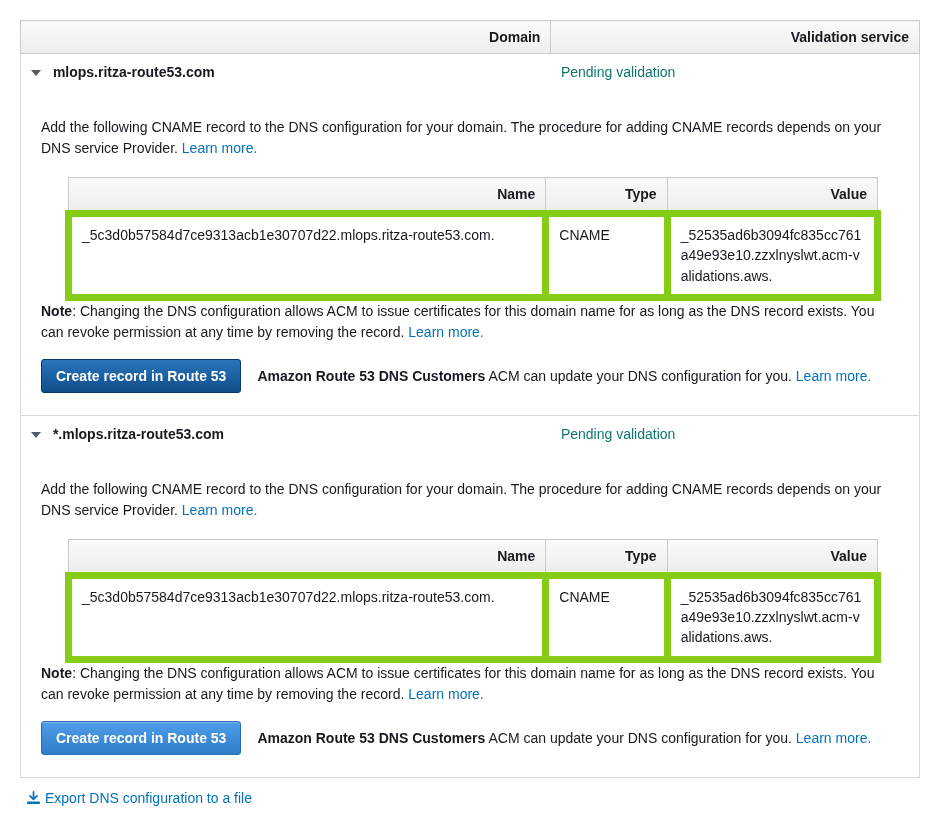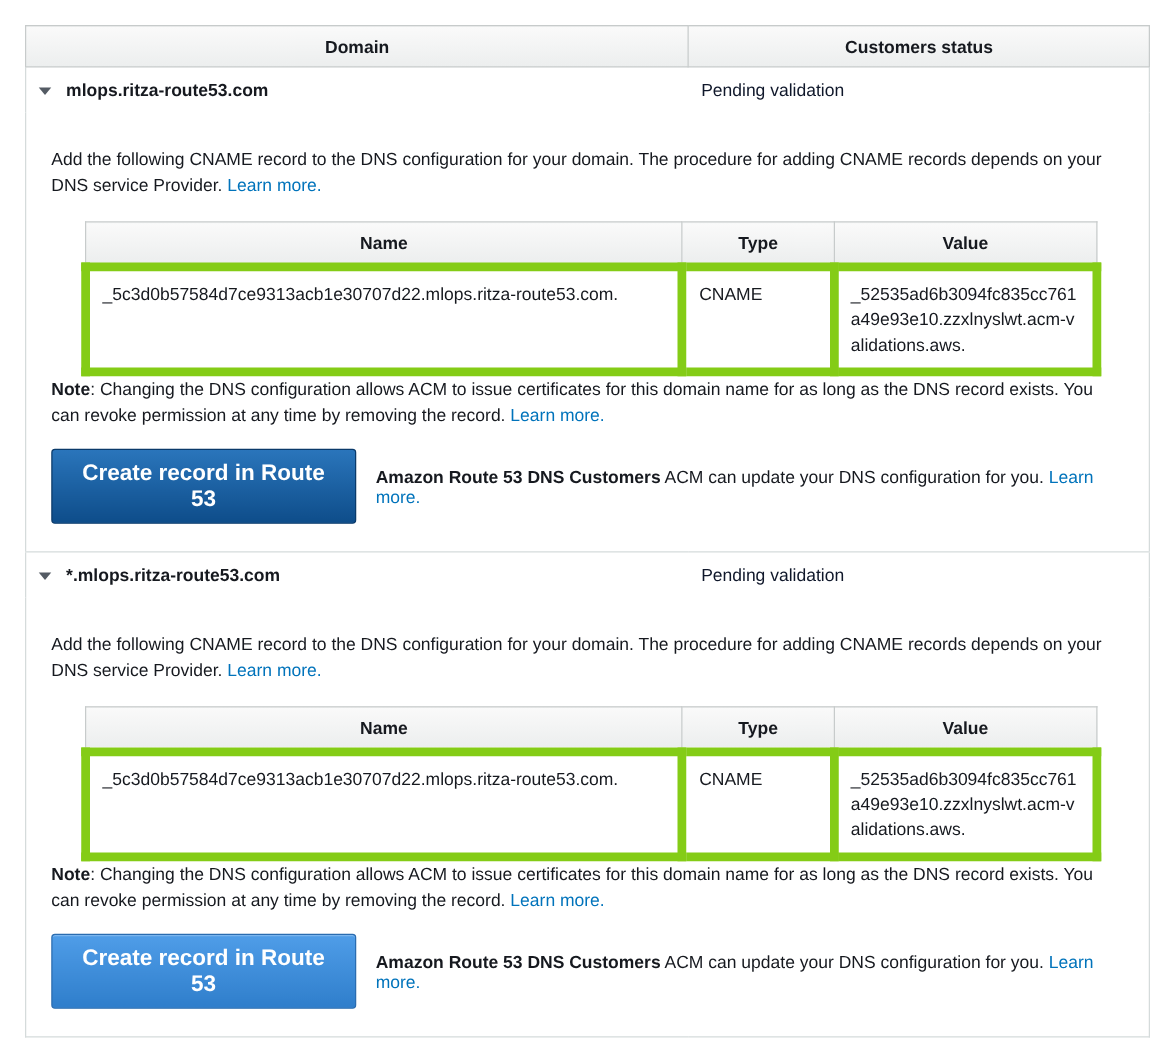--- a/index.html
+++ b/index.html
@@ -12,21 +12,21 @@
     width: 940px;
   }
   .domain-table {
     width: 100%;
     border: 1px solid #d5dbdb;
     border-collapse: collapse;
   }
   .domain-table thead th {
     background: linear-gradient(to bottom, #fafafa, #eceeee);
     border: 1px solid #c7cbcb;
-    text-align: center;
+    text-align: right;
     font-weight: bold;
     padding: 8px 10px;
     font-size: 14px;
   }
   .domain-table thead th:first-child { width: 59%; }
   .domain-row td {
     padding: 10px 10px;
     vertical-align: top;
   }
   .domain-name-cell {
@@ -35,21 +35,21 @@
   .caret {
     display: inline-block;
     width: 0; height: 0;
     border-left: 5px solid transparent;
     border-right: 5px solid transparent;
     border-top: 6px solid #545b64;
     margin-right: 8px;
     vertical-align: middle;
     cursor: pointer;
   }
-  .status-pending { color: #0f172a; }
+  .status-pending { color: #0f766e; }
   .detail-cell {
     padding: 0 20px 22px 20px;
     border-bottom: 1px solid #d5dbdb;
   }
   .detail-cell.last { border-bottom: none; }
   .instr { margin: 27px 0 18px 0; line-height: 1.5; }
   a.link { color: #0073bb; text-decoration: none; cursor: pointer; }
   .cname-table {
     width: 816px;
     margin-left: 24px;
@@ -75,21 +75,21 @@
   .cname-table col.c-type { width: 15%; }
   .cname-table col.c-value { width: 43%; }
   .note { line-height: 1.5; margin-bottom: 16px; }
   .note .bold { font-weight: bold; }
   .action-row { display: flex; align-items: center; gap: 16px; }
   .btn {
     display: inline-block;
     padding: 8px 14px;
     border-radius: 3px;
     font-weight: bold;
-    font-size: 18px;
+    font-size: 14px;
     cursor: pointer;
     color: #fff;
     border: 1px solid transparent;
   }
   .btn-dark {
     background: linear-gradient(to bottom, #2a75bb, #0e4d8a);
     border: 1px solid #0a3a6a;
   }
   .btn-light {
     background: linear-gradient(to bottom, #4f9de8, #2f7ecb);
@@ -125,21 +125,21 @@
   .footer { text-align: right; }
   .dl-icon svg { width: 15px; height: 15px; fill: #0073bb; }
 </style>
 </head>
 <body>
 
 <table class="domain-table">
   <thead>
     <tr>
       <th>Domain</th>
-      <th>Customers status</th>
+      <th>Validation service</th>
     </tr>
   </thead>
   <tbody>
 
     <tr class="domain-row">
       <td class="domain-name-cell">
         <span class="caret"></span>
         <span>mlops.ritza-route53.com</span>
       </td>
       <td>

